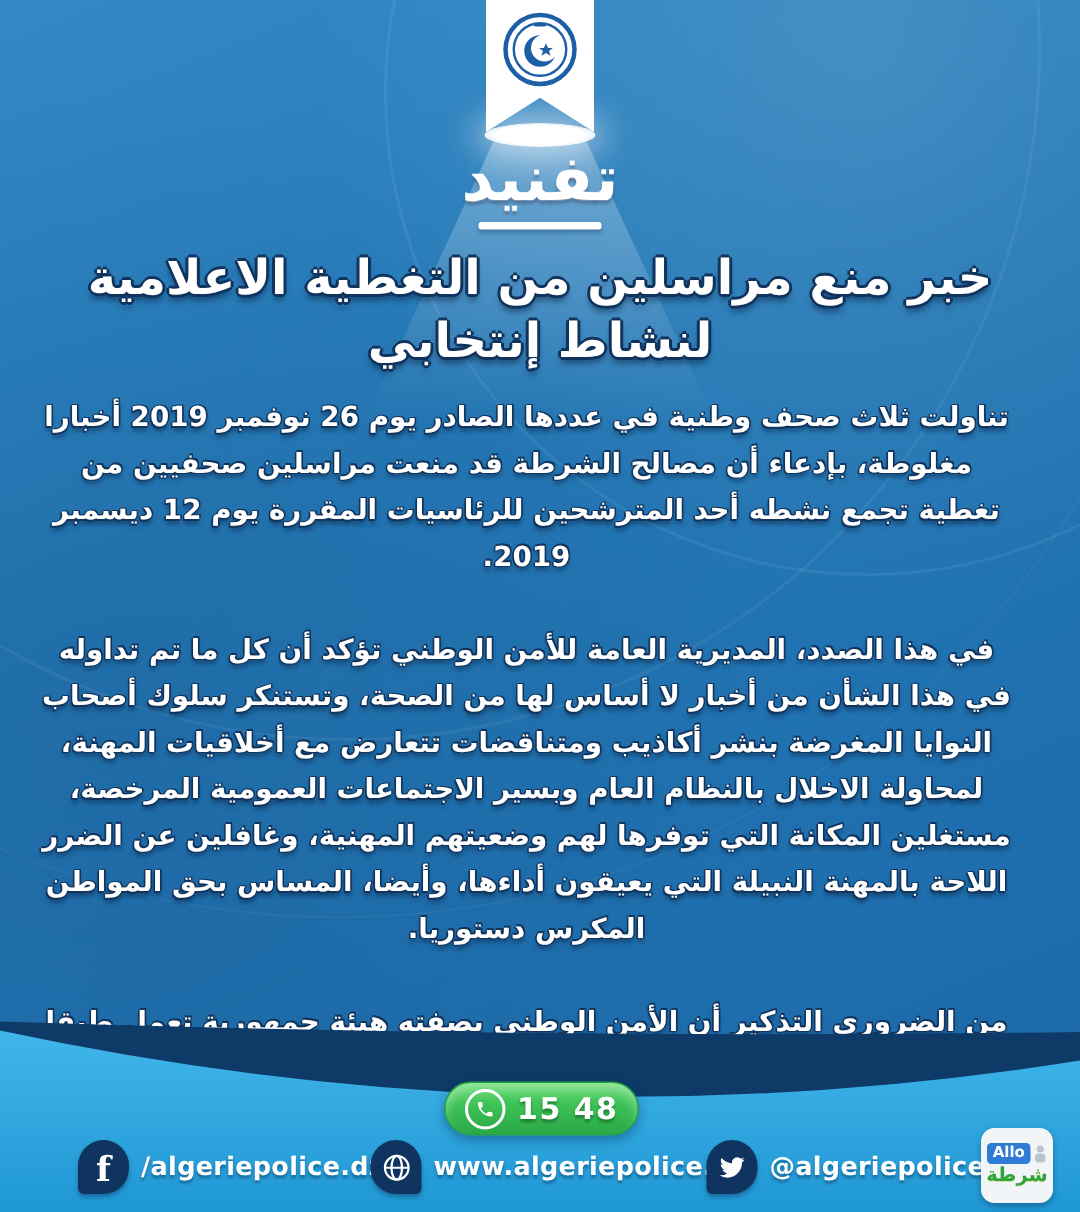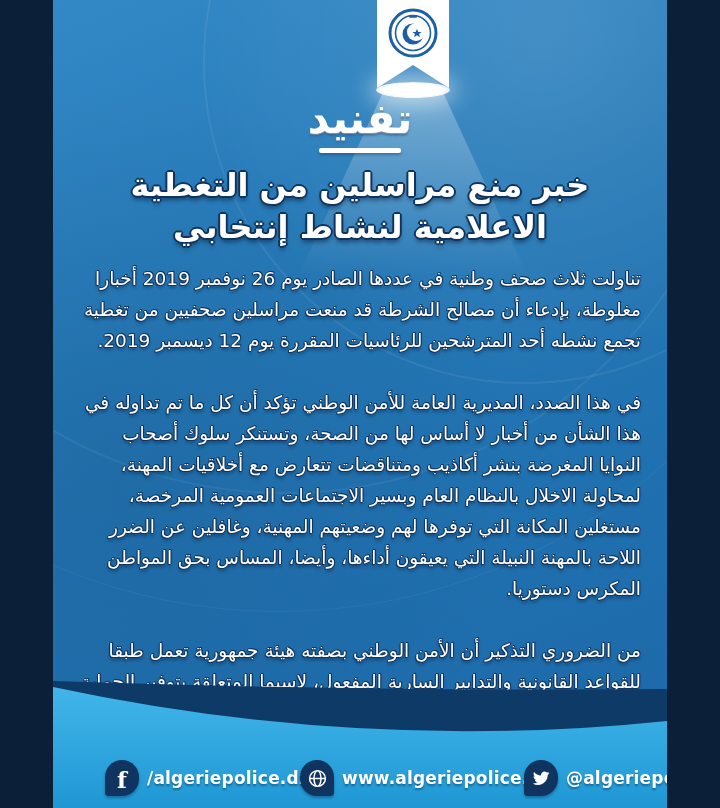--- a/index.html
+++ b/index.html
@@ -1,17 +1,17 @@
 <!DOCTYPE html>
 <html lang="ar"><head>
 <meta charset="utf-8">
 <style>
   html,body{margin:0;padding:0;background:#0b2038;}
   .canvas{
-    position:relative;width:614px;height:808px;margin:0 auto;overflow:hidden;
+    position:relative;width:720px;height:808px;margin:0 auto;overflow:hidden;
     font-family:"DejaVu Sans",sans-serif;
     background:
       radial-gradient(circle at 80% 4%, rgba(255,255,255,0.12), rgba(255,255,255,0) 38%),
       radial-gradient(circle at 10% 60%, rgba(0,20,50,0.10), rgba(0,0,0,0) 55%),
       linear-gradient(158deg,#3289c6 0%,#2478b6 38%,#1f6fae 72%,#1d67a7 100%);
   }
   
   .arc{position:absolute;border-radius:50%;pointer-events:none;}
   .a1{width:920px;height:920px;left:-230px;top:-430px;border:2px solid rgba(255,255,255,0.06);}
   .a2{width:1150px;height:1150px;left:-350px;top:-540px;border:1px solid rgba(255,255,255,0.05);}
@@ -46,25 +46,24 @@
   }
   .stamp-line{width:82px;height:5px;background:#fff;border-radius:2px;margin:6px auto 12px auto;
     box-shadow:0 2px 3px rgba(20,50,90,0.4);}
   .headline{
     margin:0 0 15px 0;font-size:32px;font-weight:bold;line-height:1.3;color:#fff;
     text-shadow:-2px 0 0 #10345d,2px 0 0 #10345d,0 -2px 0 #10345d,0 2px 0 #10345d,
                 -1px -1px 0 #10345d,1px 1px 0 #10345d,1px -1px 0 #10345d,-1px 1px 0 #10345d,
                 0 4px 4px rgba(5,25,55,0.55);
   }
   .para{
-    margin:0 1px 31px 0;font-size:18.5px;font-weight:normal;line-height:31px;color:#fff;
+    margin:0 18px 31px 0;font-size:18.5px;font-weight:bold;line-height:31px;color:#fff;
     text-shadow:-1px 0 0 #12355e,1px 0 0 #12355e,0 -1px 0 #12355e,0 1px 0 #12355e,
                 -1px 1px 0 #12355e,1px -1px 0 #12355e,
                 0 3px 3px rgba(8,30,60,0.5);
-    text-align:right;
   }
 
   
   .footer-art{position:absolute;left:0;bottom:0;width:720px;height:130px;display:block;}
 
   
   .hotline{
     position:absolute;left:296px;top:721px;width:128px;height:34px;border-radius:18px;
     background:linear-gradient(to bottom,#5fd96c 0%,#3cc155 45%,#2aa746 100%);
     border:1px solid #27a043;
@@ -138,20 +137,28 @@
     <defs>
       <linearGradient id="fg" x1="0" y1="0" x2="0" y2="1">
         <stop offset="0" stop-color="#41b6ea"></stop>
         <stop offset="1" stop-color="#1f97d4"></stop>
       </linearGradient>
     </defs>
     <path d="M0,8 Q360,22 720,26 L720,130 L0,130 Z" fill="url(#fg)"></path>
     <path d="M0,3 Q360,15 720,10 L720,29 Q360,86 0,9 Z" fill="#0e3a68"></path>
   </svg>
 
+  <div class="hotline">
+    <span class="ph-circle">
+      <svg width="13" height="13" viewBox="0 0 24 24" fill="#ffffff">
+        <path d="M6.6 10.8c1.5 2.9 3.8 5.2 6.7 6.7l2.2-2.2c.3-.3.7-.4 1-.2 1.1.4 2.3.6 3.5.6.6 0 1 .4 1 1V20c0 .6-.4 1-1 1C10.6 21 3 13.4 3 4c0-.6.4-1 1-1h3.5c.6 0 1 .4 1 1 0 1.2.2 2.4.6 3.5.1.3 0 .7-.2 1L6.6 10.8z"></path>
+      </svg>
+    </span>
+    <span class="ph-num">15 48</span>
+  </div>
 
   <div class="social">
 
     <div class="s-item fb">
       <span class="bubble tail-l">
         <span class="f-glyph">f</span>
       </span>
       <span class="s-label">/algeriepolice.dz</span>
     </div>
 
@@ -168,15 +175,25 @@
 
     <div class="s-item tw">
       <span class="bubble tail-l">
         <svg width="20" height="20" viewBox="0 0 24 24" fill="#ffffff">
           <path d="M22 5.9c-.7.3-1.5.6-2.3.7.8-.5 1.5-1.3 1.8-2.2-.8.5-1.7.8-2.6 1A4.1 4.1 0 0 0 12 8.2c0 .3 0 .6.1.9-3.4-.2-6.4-1.8-8.4-4.3-.4.6-.6 1.3-.6 2.1 0 1.4.7 2.7 1.8 3.4-.7 0-1.3-.2-1.9-.5v.1c0 2 1.4 3.7 3.3 4-.3.1-.7.2-1.1.2-.3 0-.5 0-.8-.1.5 1.6 2 2.8 3.8 2.9A8.3 8.3 0 0 1 2 18.6a11.7 11.7 0 0 0 6.3 1.9c7.5 0 11.7-6.3 11.7-11.7v-.5c.8-.6 1.5-1.3 2-2.1z"></path>
         </svg>
       </span>
       <span class="s-label">@algeriepolicedz</span>
     </div>
 
+    <div class="allo">
+      <div class="allo-row">
+        <span class="allo-box">Allo</span>
+        <svg width="9" height="13" viewBox="0 0 9 13">
+          <circle cx="4.5" cy="3" r="2.4" fill="#b8c3cf"></circle>
+          <rect x="1" y="6" width="7" height="6" rx="2.5" fill="#b8c3cf"></rect>
+        </svg>
+      </div>
+      <div class="allo-sub" dir="rtl">شرطة</div>
+    </div>
 
   </div>
 </div>
 
 </body></html>

